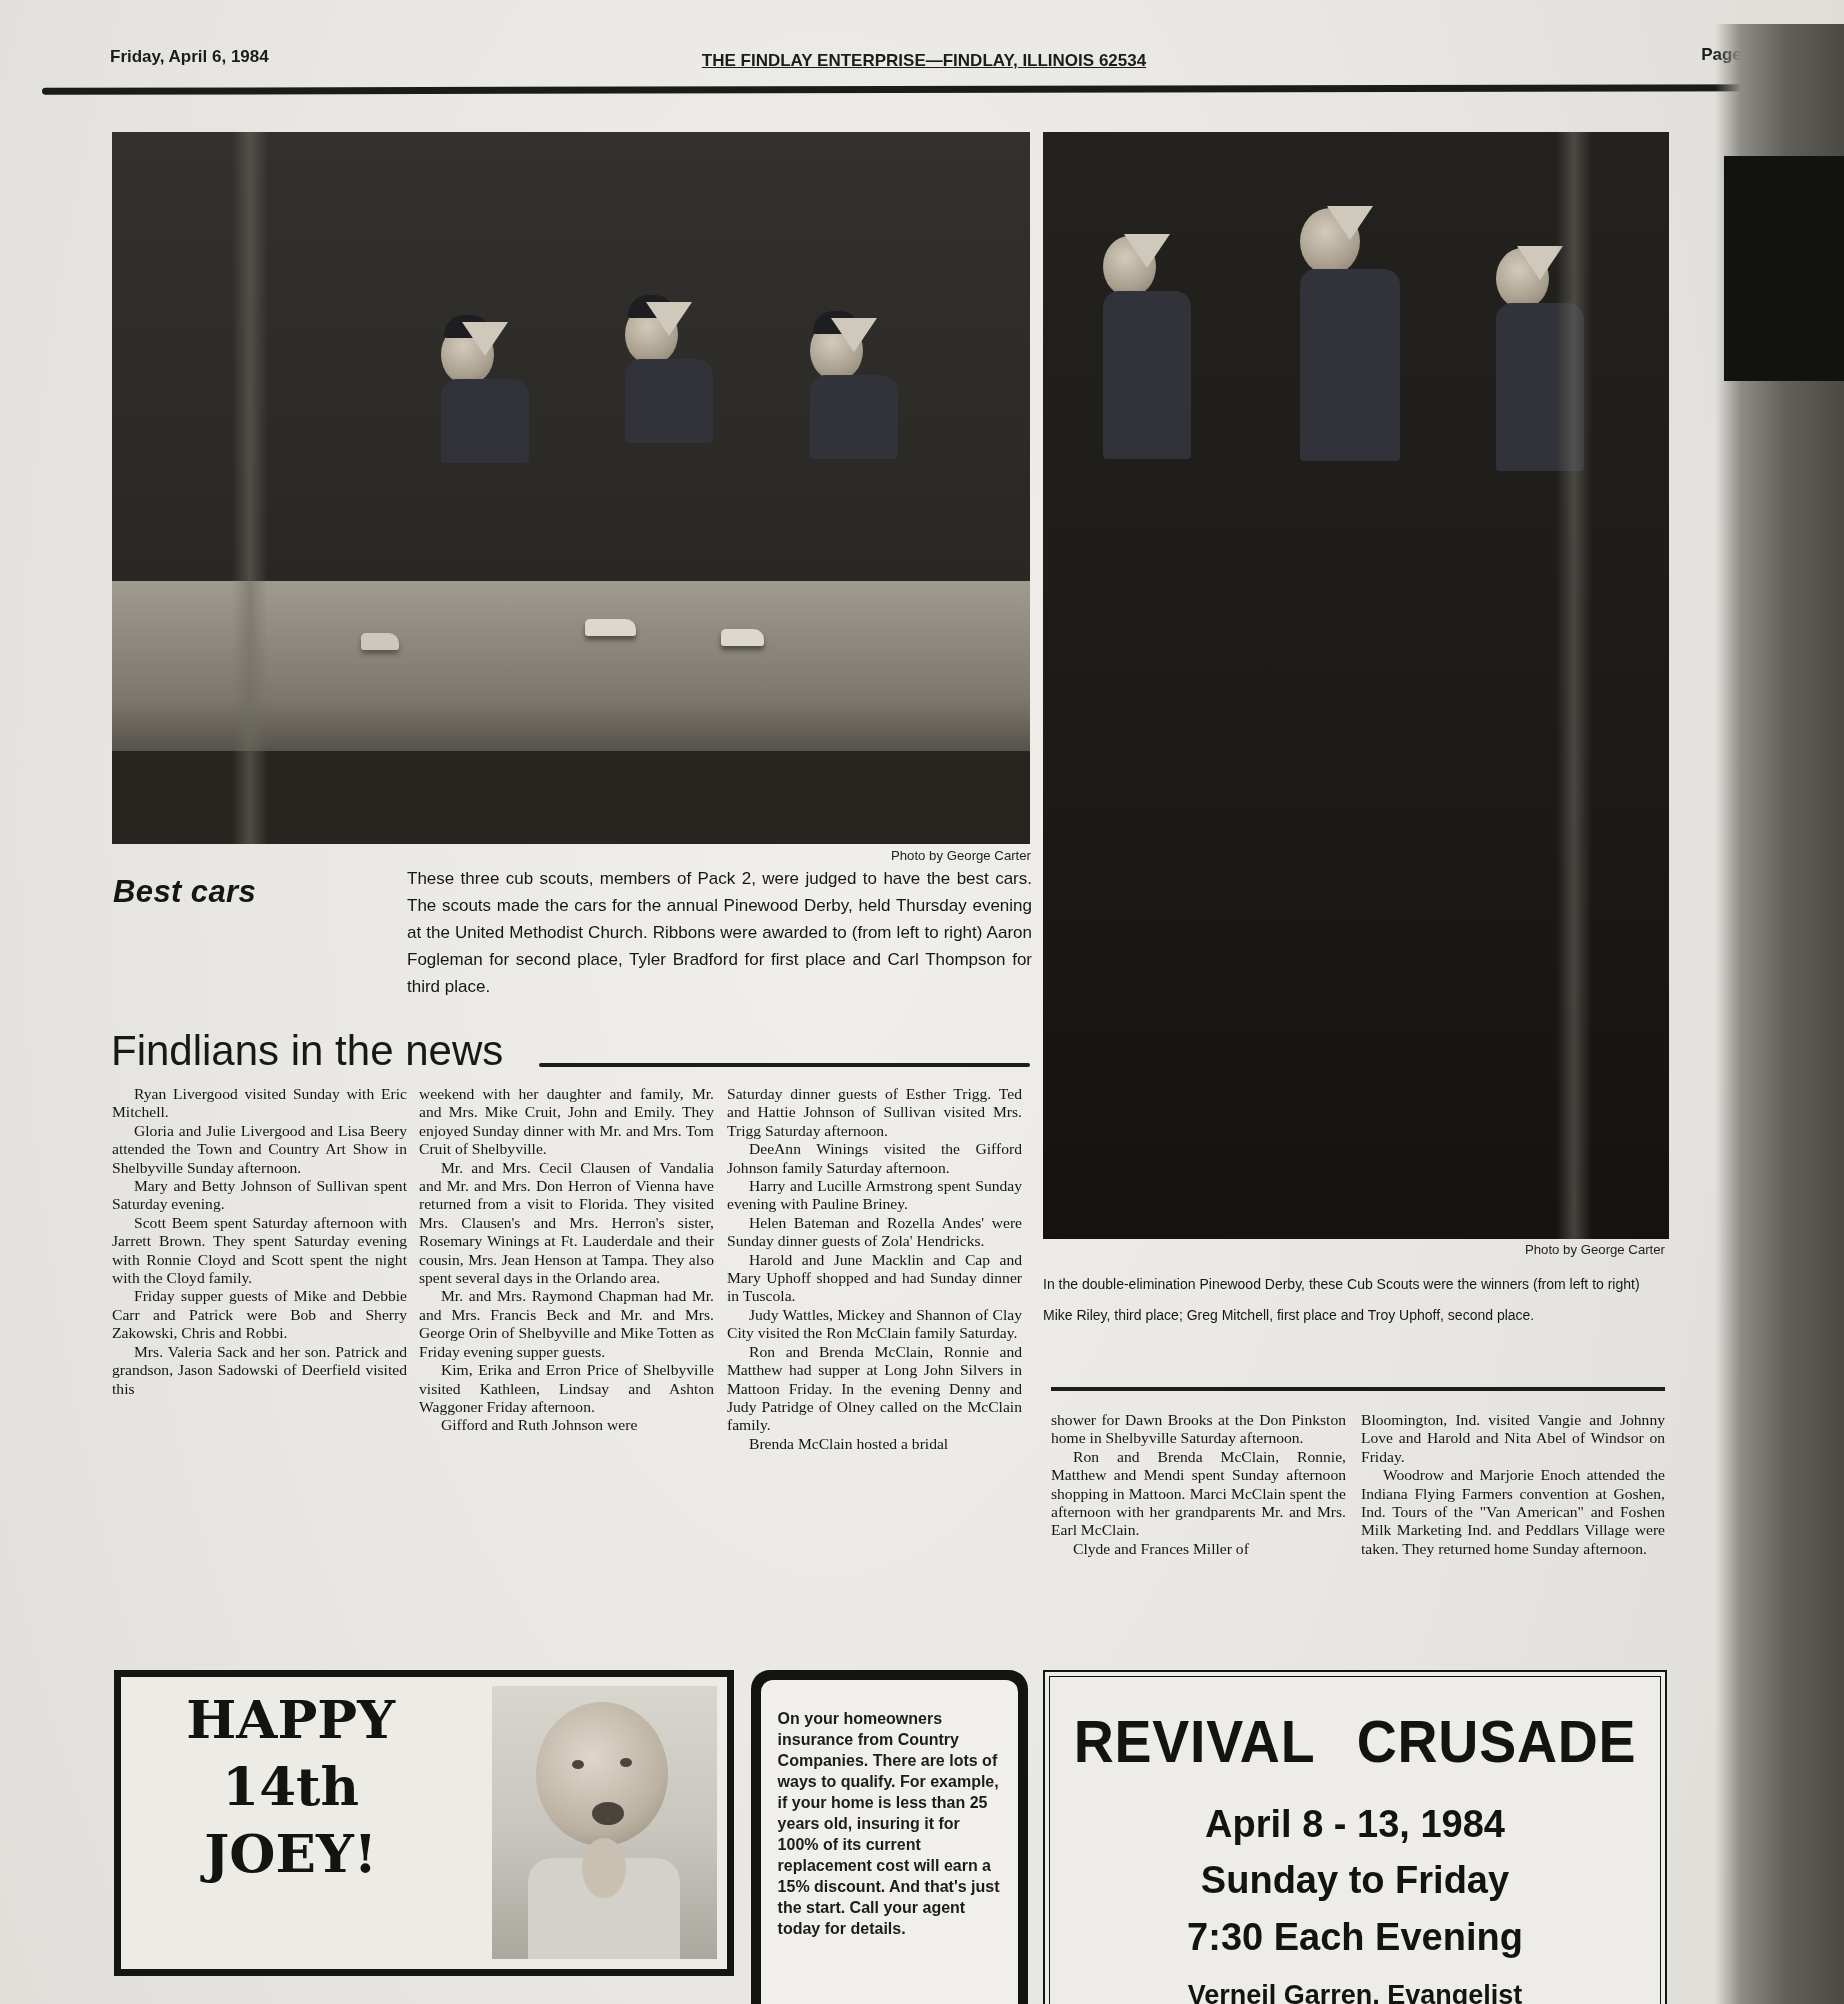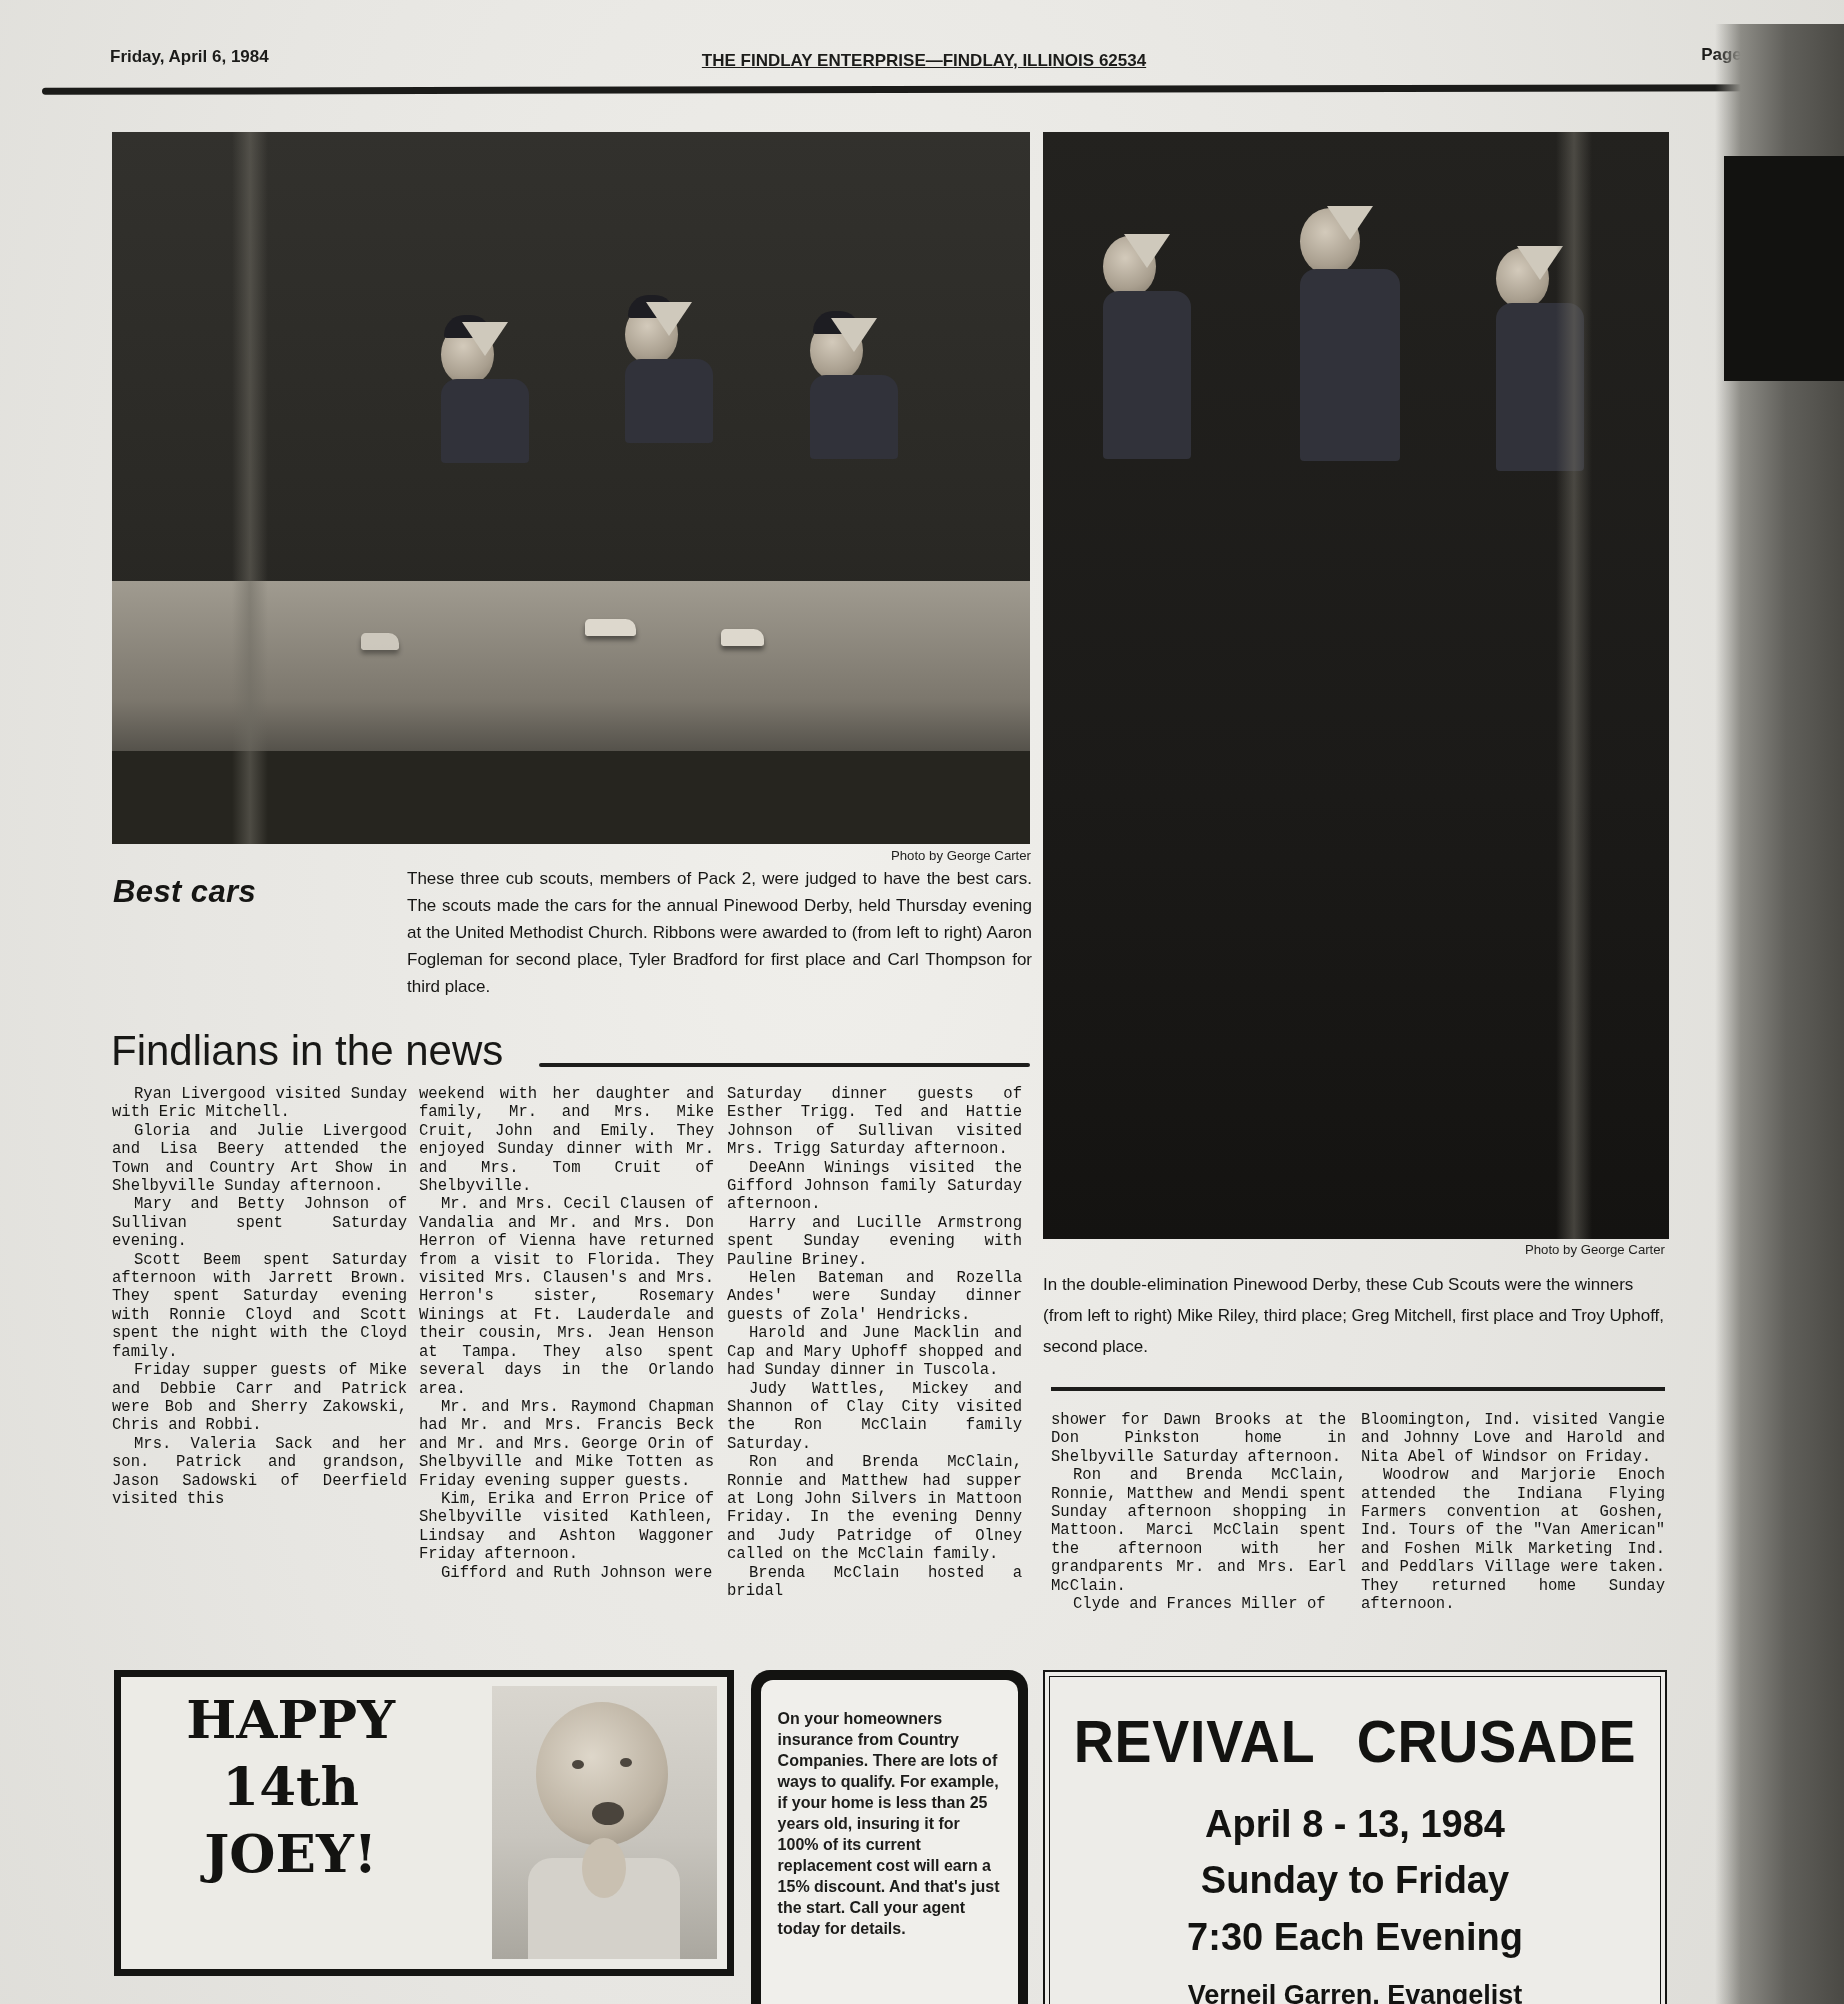--- a/index.html
+++ b/index.html
@@ -26,27 +26,27 @@
     border-left:23px solid transparent;border-right:23px solid transparent;border-top:34px solid #cfc9bc;}
   .car{position:absolute;width:51px;height:17px;border-radius:4.8px 10.4px 2.4px 2.4px;background:#ddd8cd;box-shadow:0 4px 5.6px rgba(0,0,0,.45);}
   .streak{position:absolute;top:0;bottom:0;width:36px;background:linear-gradient(90deg,transparent,#6e6b62,transparent);opacity:.55;}
   
   .credit{font-size:13.2px;color:#1e1e1c;text-align:right;}
   .credit1{left:407px;top:848px;width:624px;}
   .credit2{left:1043px;top:1242px;width:622px;}
   .bestcars{left:113px;top:874px;font-size:31px;font-weight:bold;font-style:italic;color:#161614;letter-spacing:0.4px;}
   .caption{font-size:17px;line-height:27px;color:#161614;text-align:justify;}
   .caption1{left:407px;top:865px;width:625px;}
-  .caption2{left:1043px;top:1269px;width:624px;line-height:31px;font-size:17px;text-align:left;}
+  .caption2{left:1043px;top:1269px;width:624px;line-height:31px;font-size:14px;text-align:left;}
   
   .find-hl{left:111px;top:1027px;font-size:42px;font-weight:400;color:#181816;letter-spacing:0px;}
   .find-rule{left:539px;top:1063px;width:491px;height:4.4px;background:#1d1d1b;border-radius:2px;}
   .col{top:1085px;width:295px;height:561px;overflow:hidden;font-family:"Liberation Serif",serif;
        font-size:15.6px;line-height:18.4px;text-align:justify;color:#151513;}
-  .col p{margin:0;text-indent:22px;font-family:Liberation Mono, monospace;}
+  .col p{margin:0;text-indent:22px;}
   .col.cont p:first-child{text-indent:0;}
   .c1{left:112px;} .c2{left:419px;} .c3{left:727px;}
   .c4{left:1051px;top:1411px;height:249px;} .c5{left:1361px;top:1411px;width:304px;height:249px;}
   .rule2{left:1051px;top:1387px;width:614px;height:3.6px;background:#1d1d1b;}
   
   .ad-joey{left:114px;top:1670px;width:620px;height:306px;border:7.2px solid #141412;background:#ecebe6;box-sizing:border-box;}
   .joey-text{position:absolute;left:0;top:8.8px;width:56%;text-align:center;}
   .joey-text p{margin:0;font-family:"DejaVu Serif",serif;font-weight:bold;font-size:53px;line-height:67px;color:#131311;}
   .joey-baby{position:absolute;right:10.4px;top:8.8px;width:225px;height:273px;
     background:linear-gradient(180deg,#d9d6cf 0%,#c8c5be 55%,#aaa79f 100%);overflow:hidden;}

